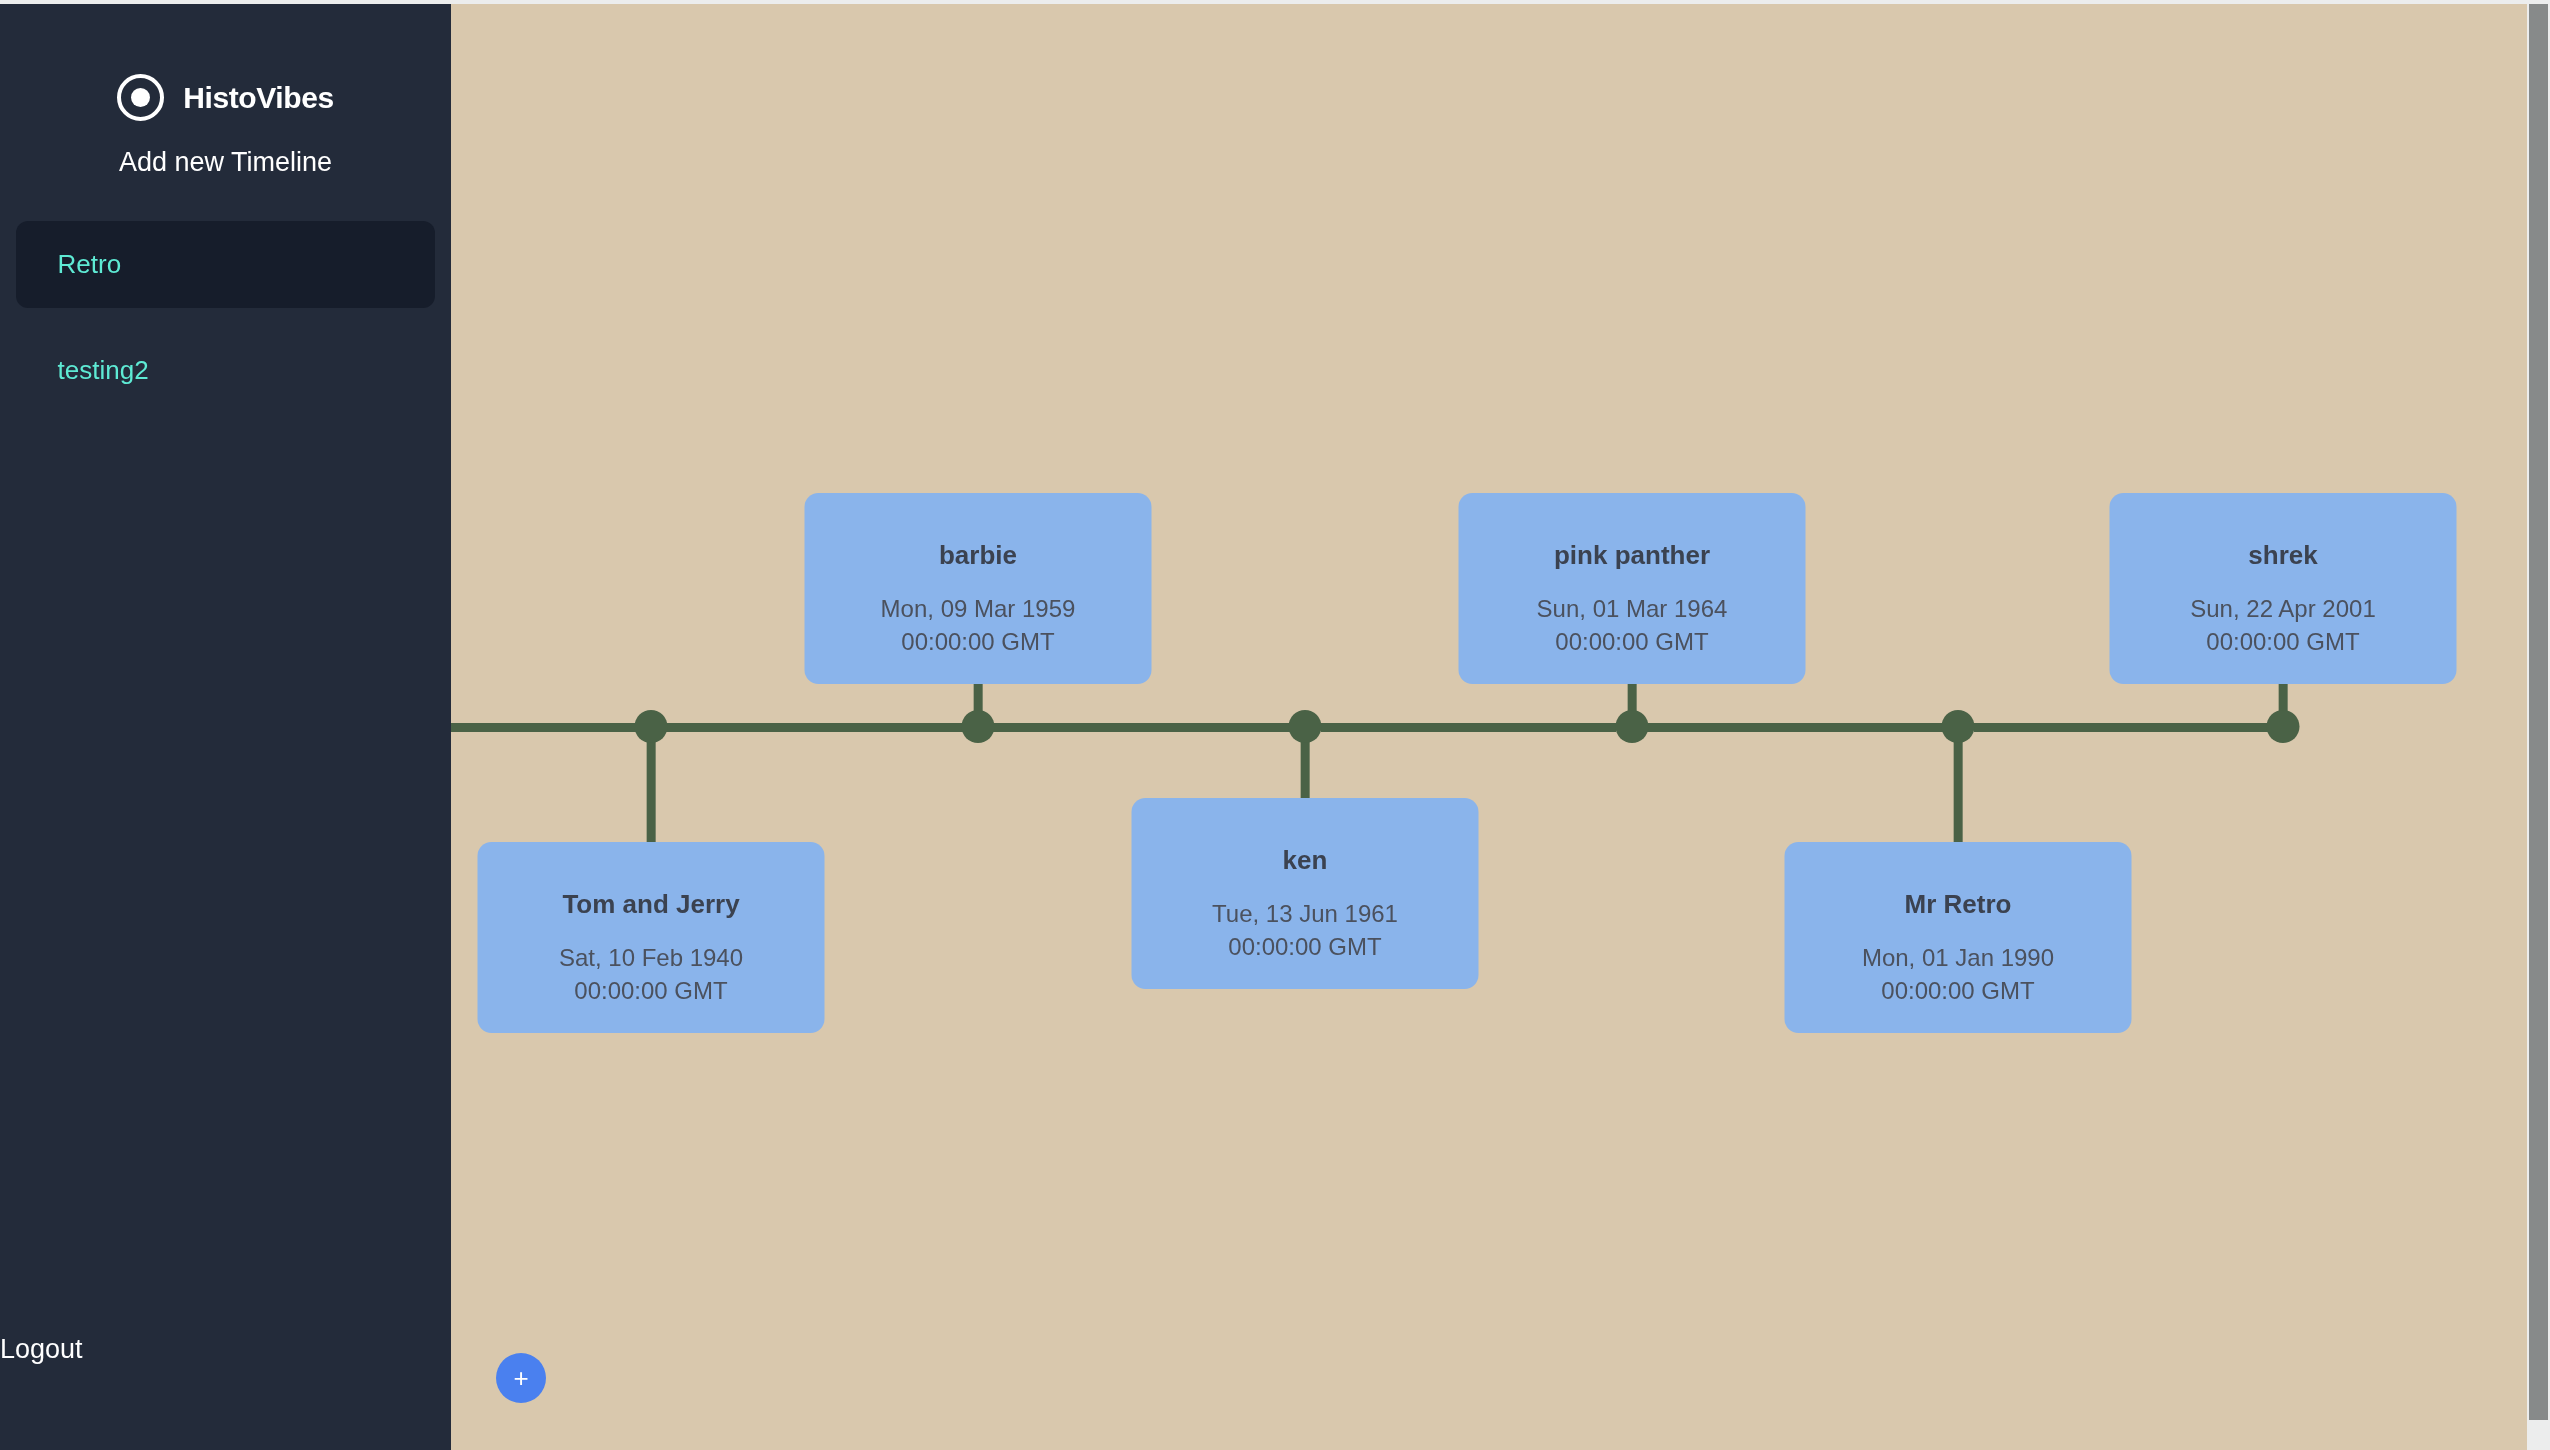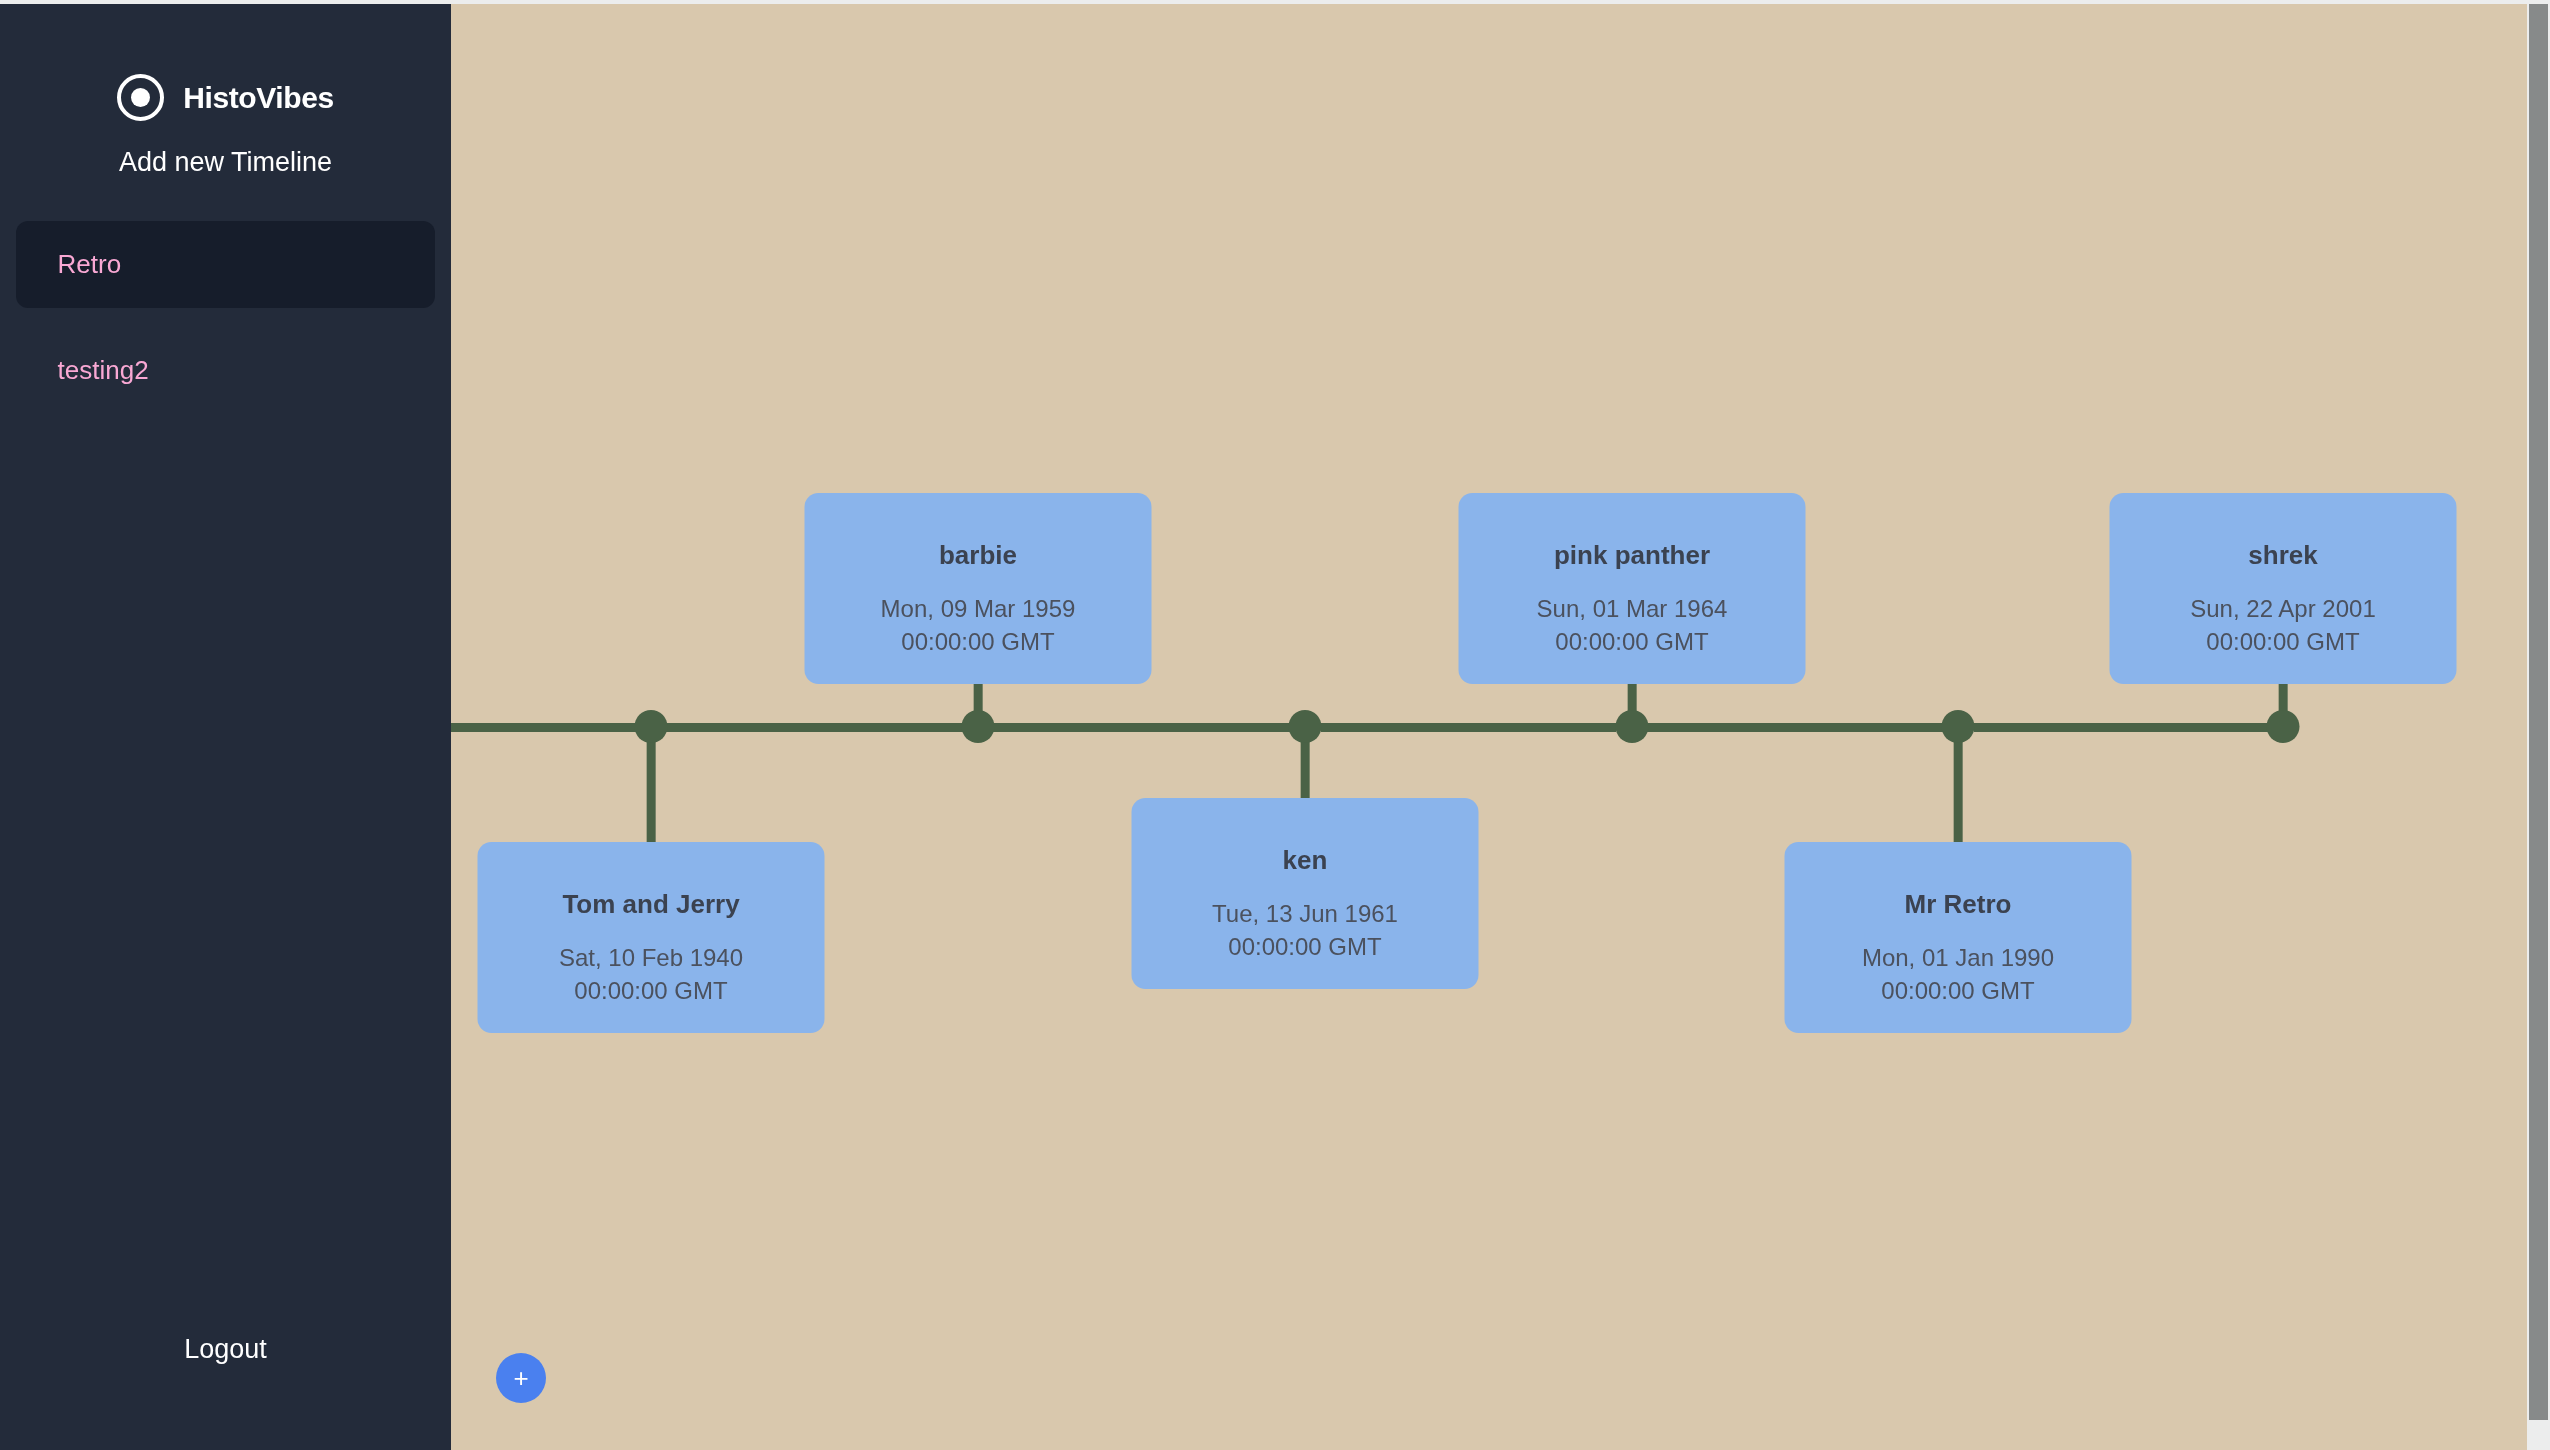--- a/index.html
+++ b/index.html
@@ -61,33 +61,32 @@
     cursor: pointer;
   }
 
   .nav-list { margin-top: 45px; padding: 0 15.6px; }
   .nav-item {
     height: 87px;
     display: flex;
     align-items: center;
     padding-left: 42px;
     border-radius: 12px;
-    color: #f9a8d4;
+    color: #5eead4;
     font-size: 26px;
     font-weight: 400;
     cursor: pointer;
     margin-bottom: 19px;
   }
   .nav-item.active { background: #161d2b; }
 
   .logout {
     position: absolute;
     left: 0; right: 0;
     bottom: 85px;
-    text-align: center;
     color: #ffffff;
     font-size: 27px;
     font-weight: 400;
     cursor: pointer;
   }
 
   
   #main {
     position: relative;
     flex: 1 1 auto;

